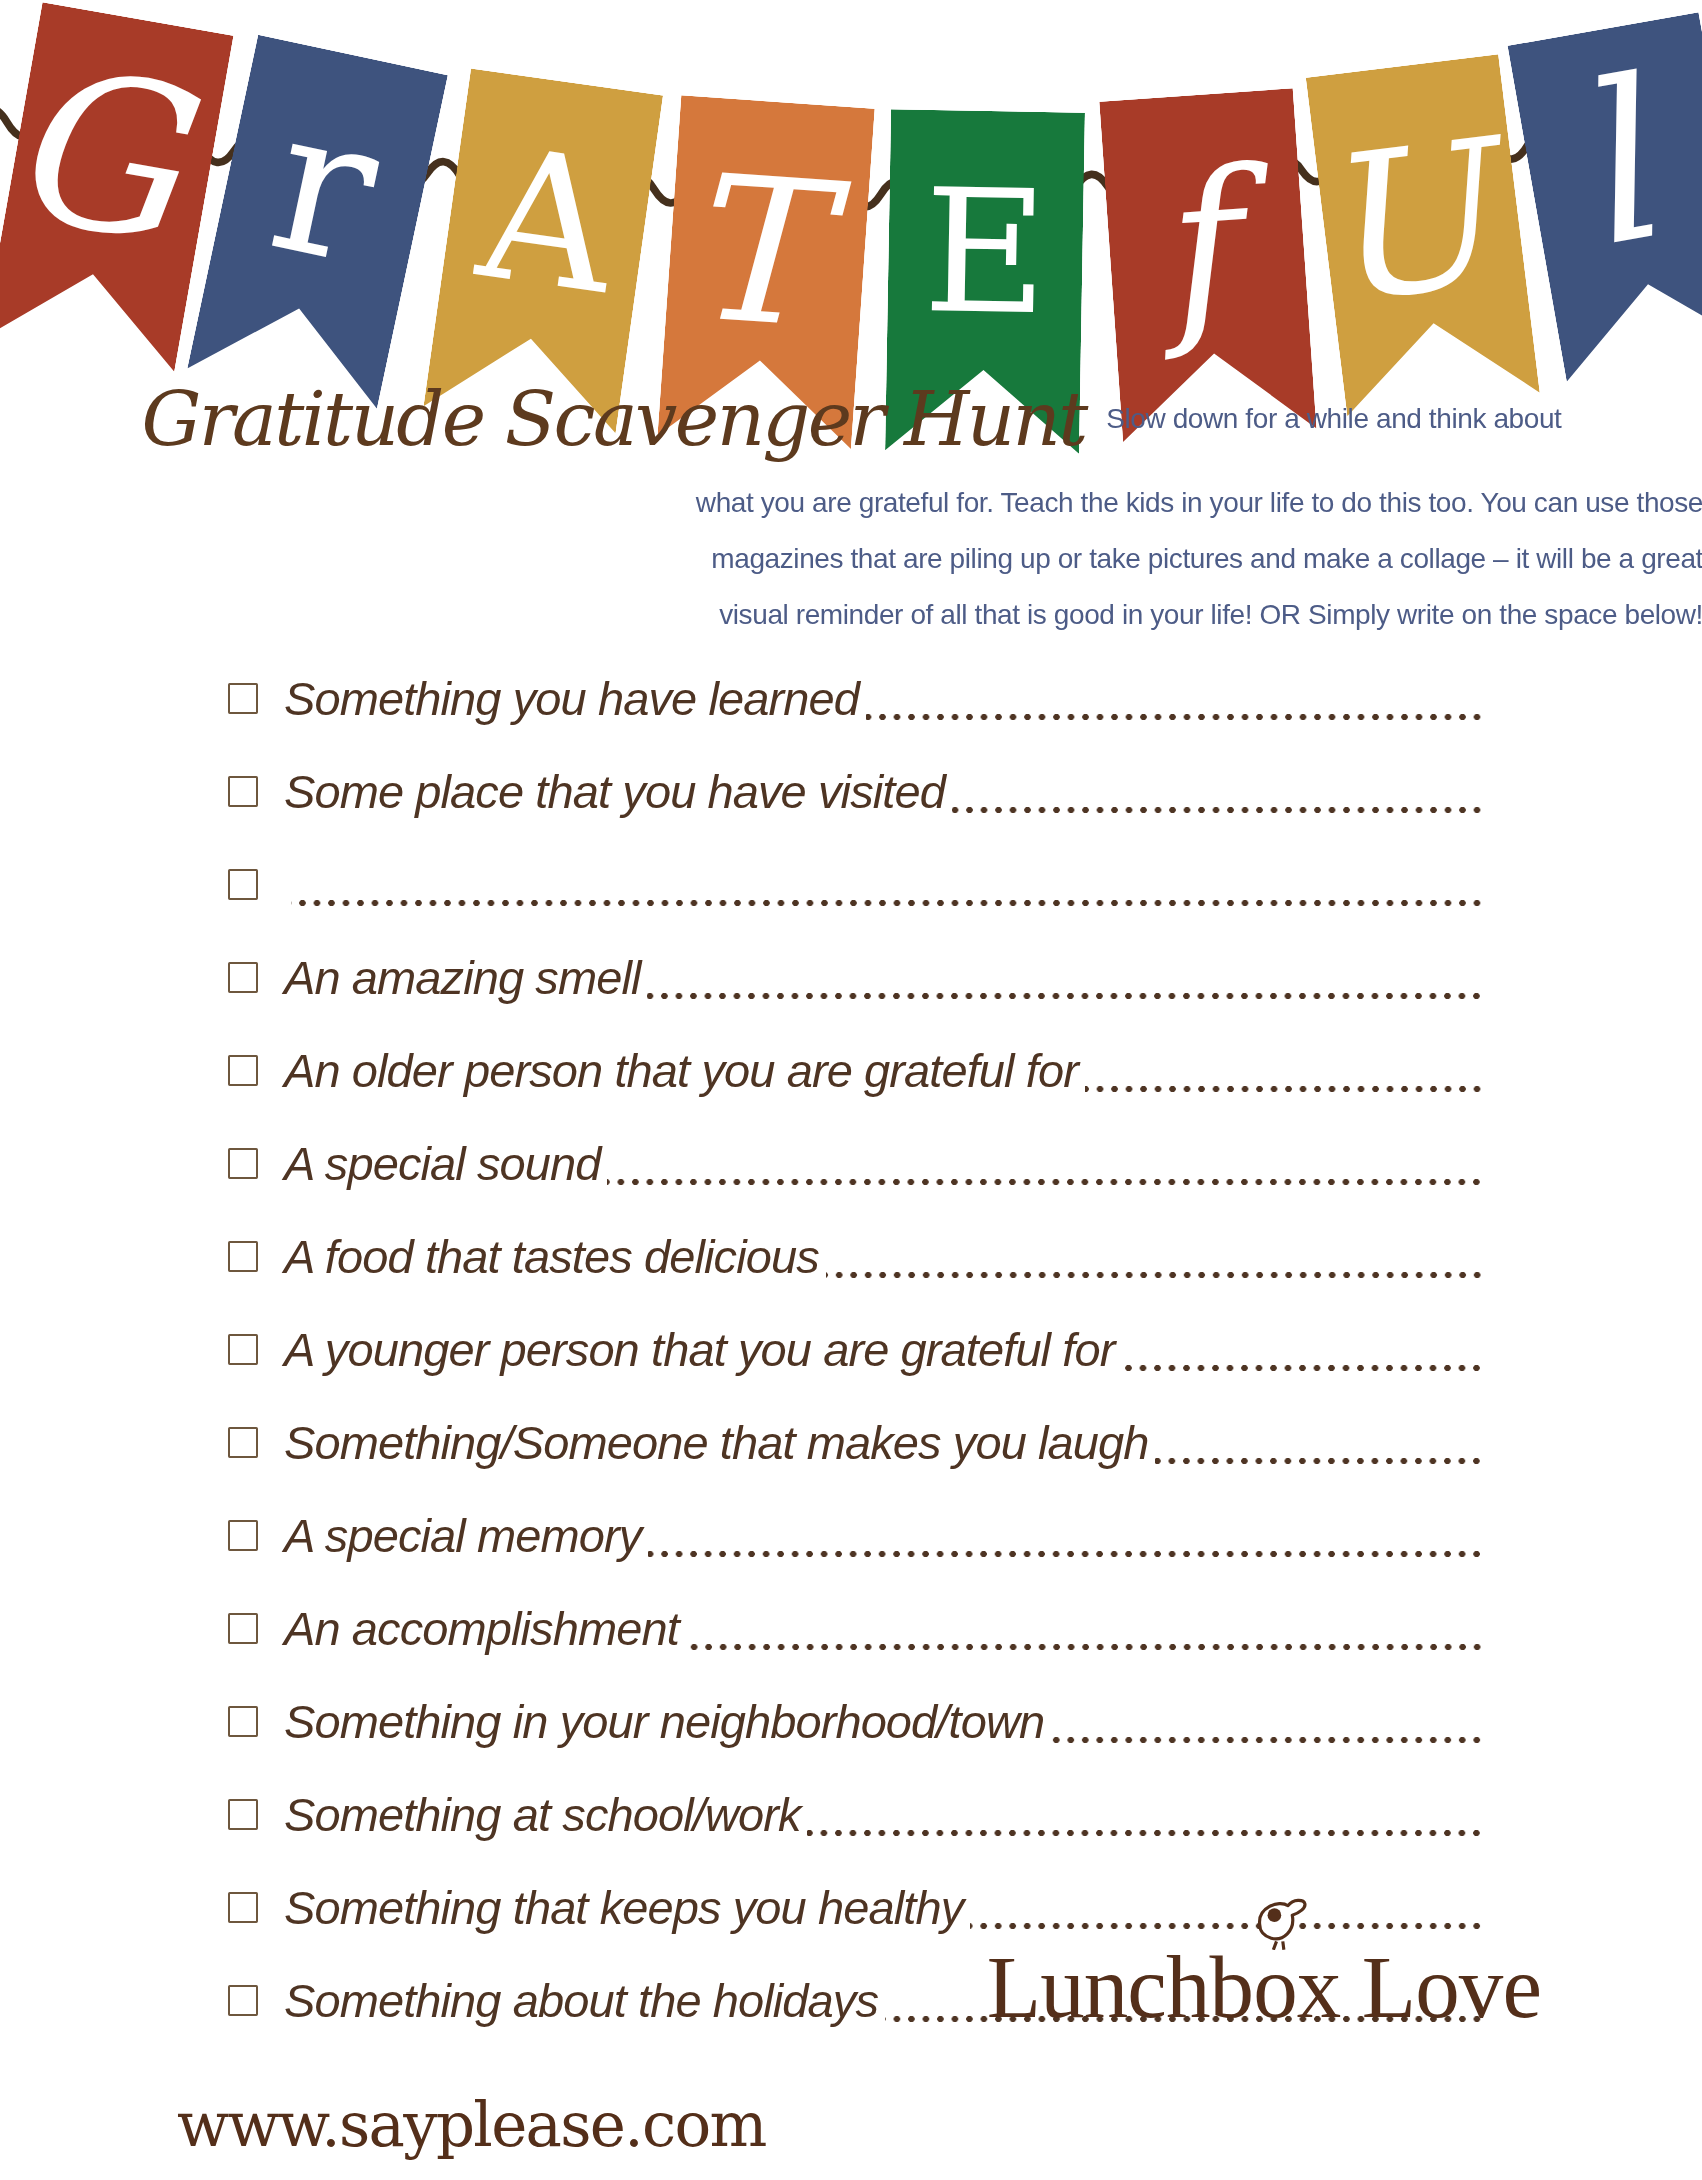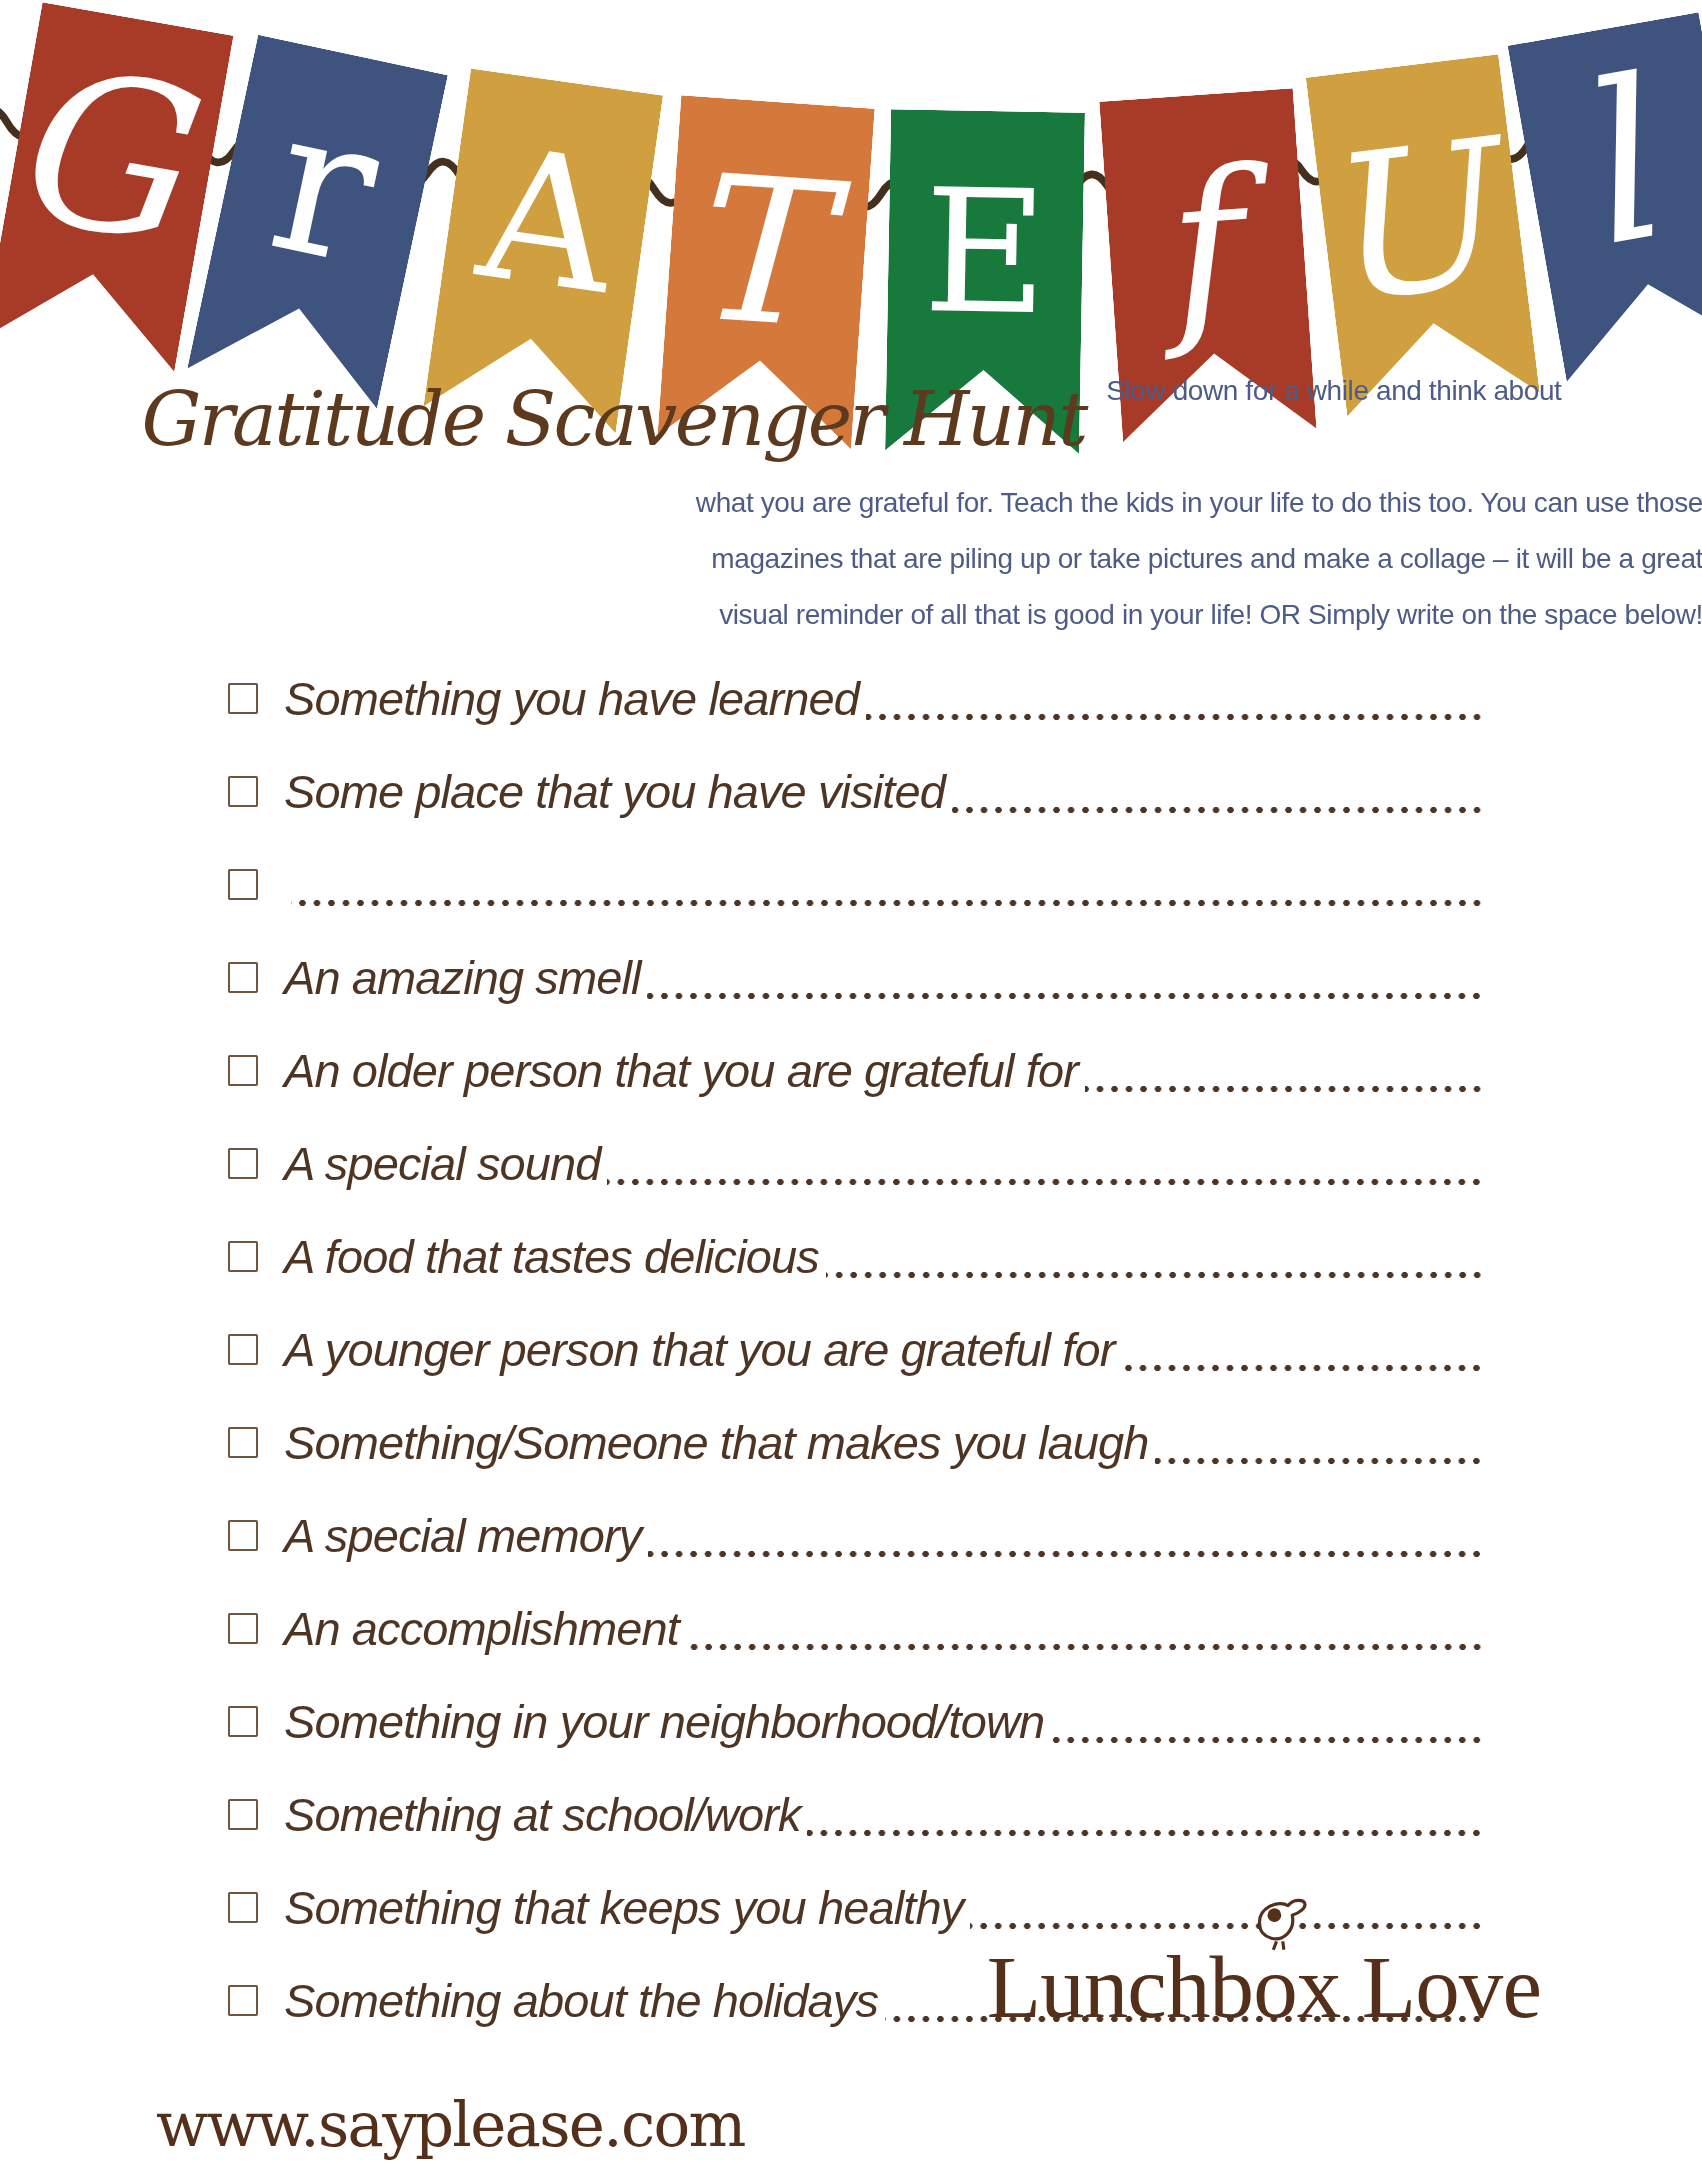--- a/index.html
+++ b/index.html
@@ -11,39 +11,39 @@
   .banner svg{position:absolute;left:0;top:0;}
   .flag{position:absolute;width:194px;height:341px;
         clip-path:polygon(0 0,100% 0,100% 100%,50% 76%,0 100%);
         display:flex;align-items:center;justify-content:center;}
   .flag-letter{color:#fff;font-family:"DejaVu Serif","Liberation Serif",serif;
                line-height:1;display:block;margin-bottom:60px;}
   .flag-letter.script{font-style:italic;}
 
   
   .intro{position:absolute;left:0;top:375px;width:100%;}
-  .intro-line1{display:flex;justify-content:center;align-items:flex-start;gap:20.4px;margin-bottom:12px;}
+  .intro-line1{display:flex;justify-content:center;align-items:center;gap:20.4px;margin-bottom:12px;}
   .intro-title{font-family:"DejaVu Serif","Liberation Serif",serif;font-style:italic;
                font-size:75px;letter-spacing:-2.6px;color:var(--title-c,#5d3a1e);white-space:nowrap;}
   .para{font-size:28px;letter-spacing:-0.4px;color:var(--para-c,#4d5c87);white-space:nowrap;}
   .intro-rest{text-align:right;line-height:56px;}
 
   
   .checklist{position:absolute;left:228px;top:652px;width:1256px;}
   .row{height:93px;display:flex;align-items:center;}
   .checkbox{flex:none;width:26.4px;height:26.4px;border:2.6px solid #6e573e;border-radius:1.7px;
             background:transparent;margin-right:25.6px;}
   .item-label{font-style:italic;font-size:47px;letter-spacing:-0.9px;white-space:nowrap;
               color:var(--list-c,#4e3423);}
   .leader{flex:1;height:10.2px;align-self:flex-end;margin:0 0 23px 6.8px;color:var(--list-c,#4e3423);
           background-image:radial-gradient(circle,currentColor 2.9px,transparent 3.5px);
           background-size:14.5px 10.2px;background-repeat:repeat-x;background-position:right bottom;}
 
   
-  .site{position:absolute;left:156px;top:2089px;font-family:"DejaVu Serif","Liberation Serif",serif;
+  .site{position:absolute;left:177px;top:2089px;font-family:"DejaVu Serif","Liberation Serif",serif;
         font-size:61px;letter-spacing:-1.7px;color:var(--foot-c,#542f1a);}
   .brand{position:absolute;right:162px;top:1936px;font-family:"Liberation Serif",serif;
          font-size:89px;letter-spacing:-0.9px;color:var(--foot-c,#542f1a);white-space:nowrap;}
   .o-bird{position:relative;display:inline-block;}
   .o-bird svg{position:absolute;top:-41px;left:-8.5px;width:63px;height:55px;}
 </style>
 </head>
 <body>
 
 <div class="page" style="--page-bg: #ffffff; --title-c: #5d3a1e; --para-c: #4d5c87; --list-c: #4e3423; --foot-c: #542f1a;">

